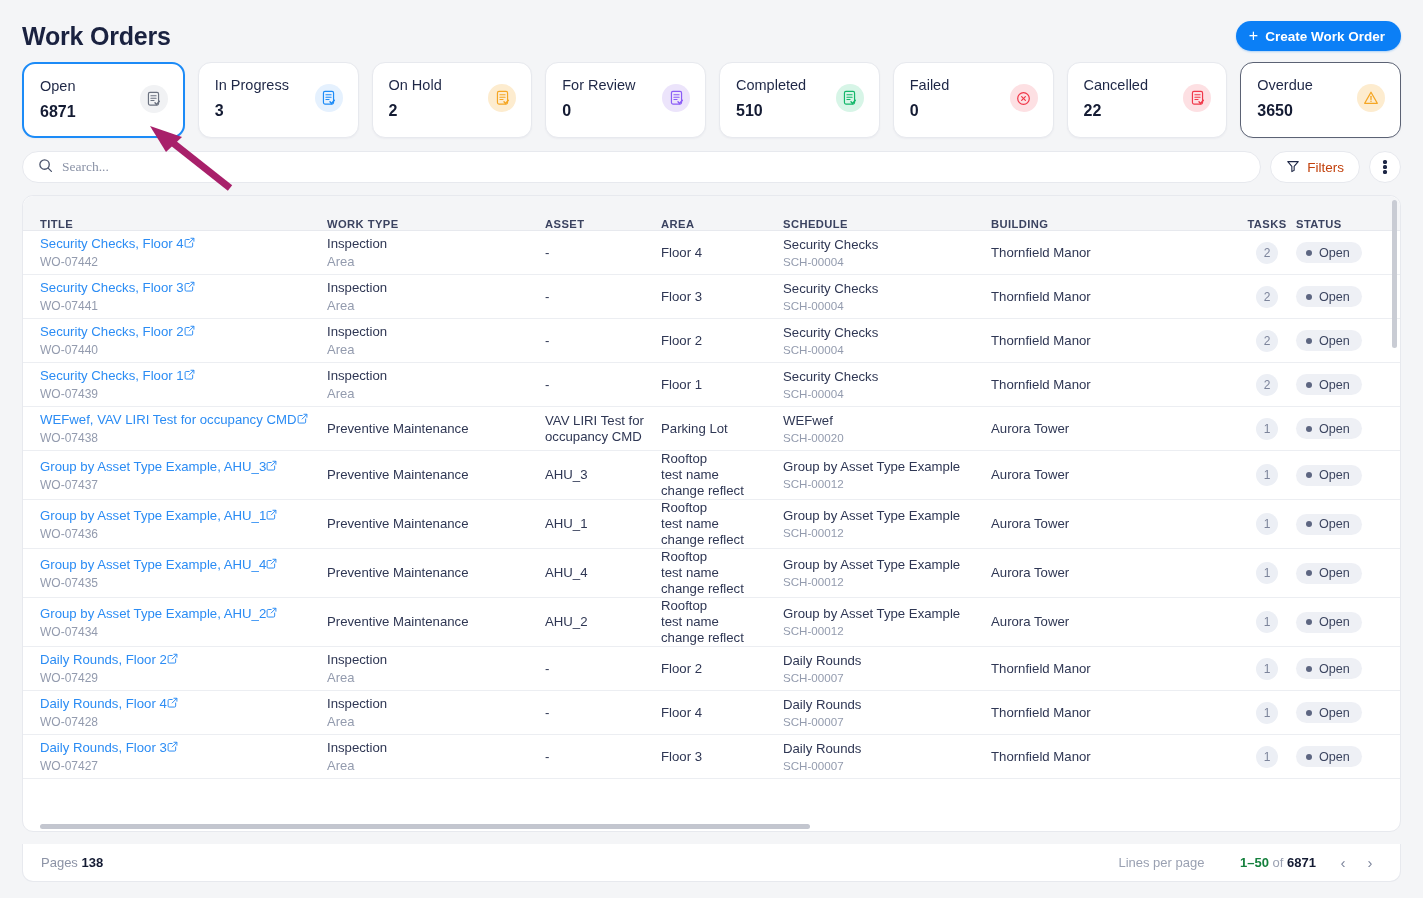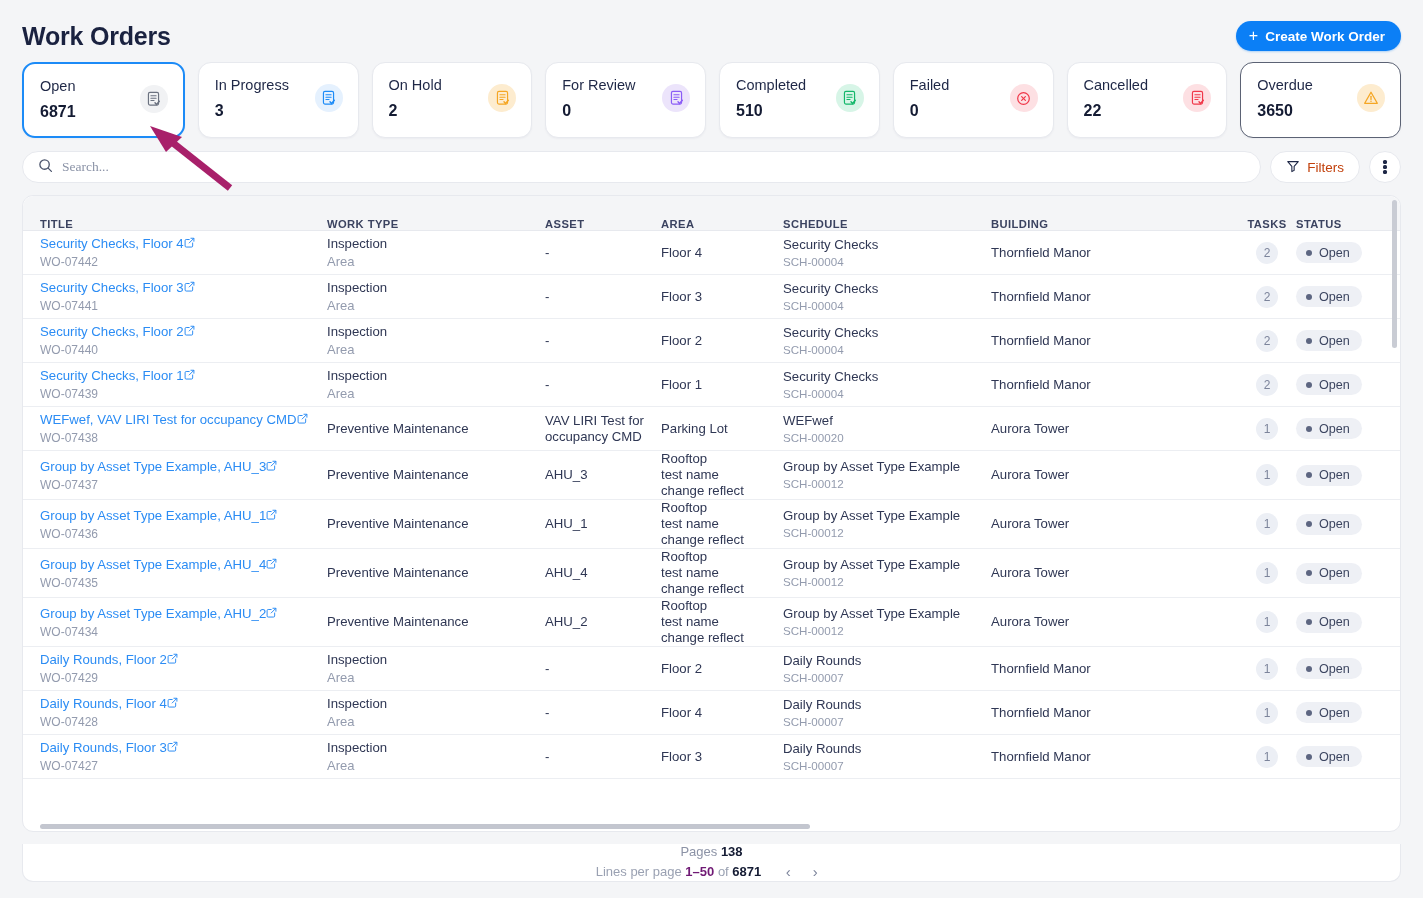--- a/index.html
+++ b/index.html
@@ -152,27 +152,26 @@
 
   
   .footer {
     position: absolute; left: 22px; right: 22px; bottom: 16px;
     height: 38px; background: #fff;
     border: 1px solid #e7e9ee; border-top: none;
     border-radius: 0 0 11px 11px;
     display: flex; align-items: center; justify-content: space-between;
     padding: 0 18px;
     font-size: 13px;
-    flex-direction: column;
   }
   .pages-left { color: #8c93a6; }
   .pages-left b { color: #141b33; }
   .pager { display: flex; align-items: center; gap: 3px; }
   .lpp { color: #9aa1b2; margin-right: 12px; }
-  .lpp .rng { color: #701a75; font-weight: bold; }
+  .lpp .rng { color: #15803d; font-weight: bold; margin-left: 32px; }
   .lpp .tot { color: #141b33; font-weight: bold; }
   .pg-btn {
     width: 24px; height: 24px; display: flex; align-items: center; justify-content: center;
     color: #7c849b; cursor: pointer; font-size: 15px; background: none; border: none;
     font-family: "Liberation Sans", sans-serif;
   }
 
   
   .annot { position: absolute; left: 0; top: 0; pointer-events: none; }
 </style>

